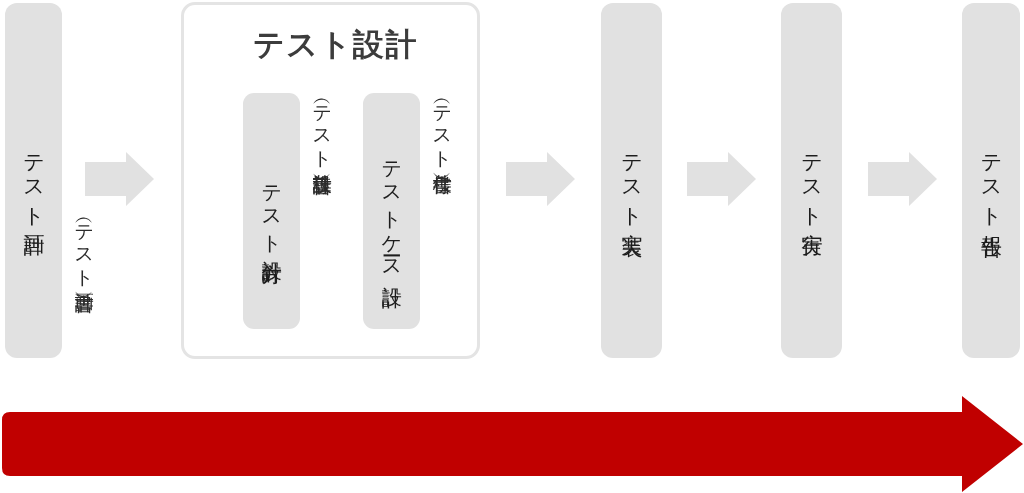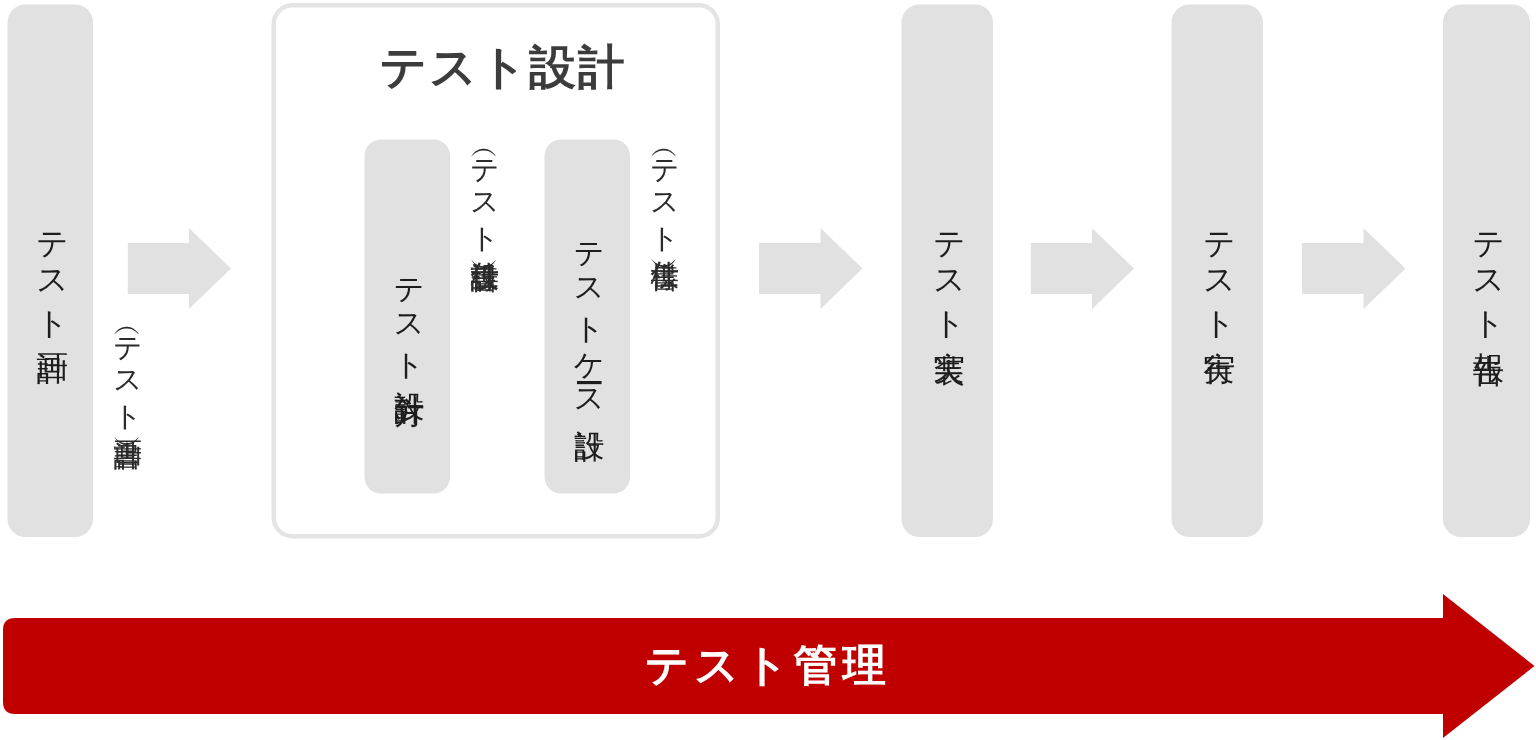--- a/index.html
+++ b/index.html
@@ -195,15 +195,14 @@
                L962,0
                L1023,48
                L962,96
                L962,80
                L10,80
                Q2,80 2,72
                L2,24
                Q2,16 10,16 Z" fill="#c00000"></path>
     </svg>
   </div>
-  <div class="mgmt-text">テスト管理</div>
 
 </div>
 
 </body></html>

